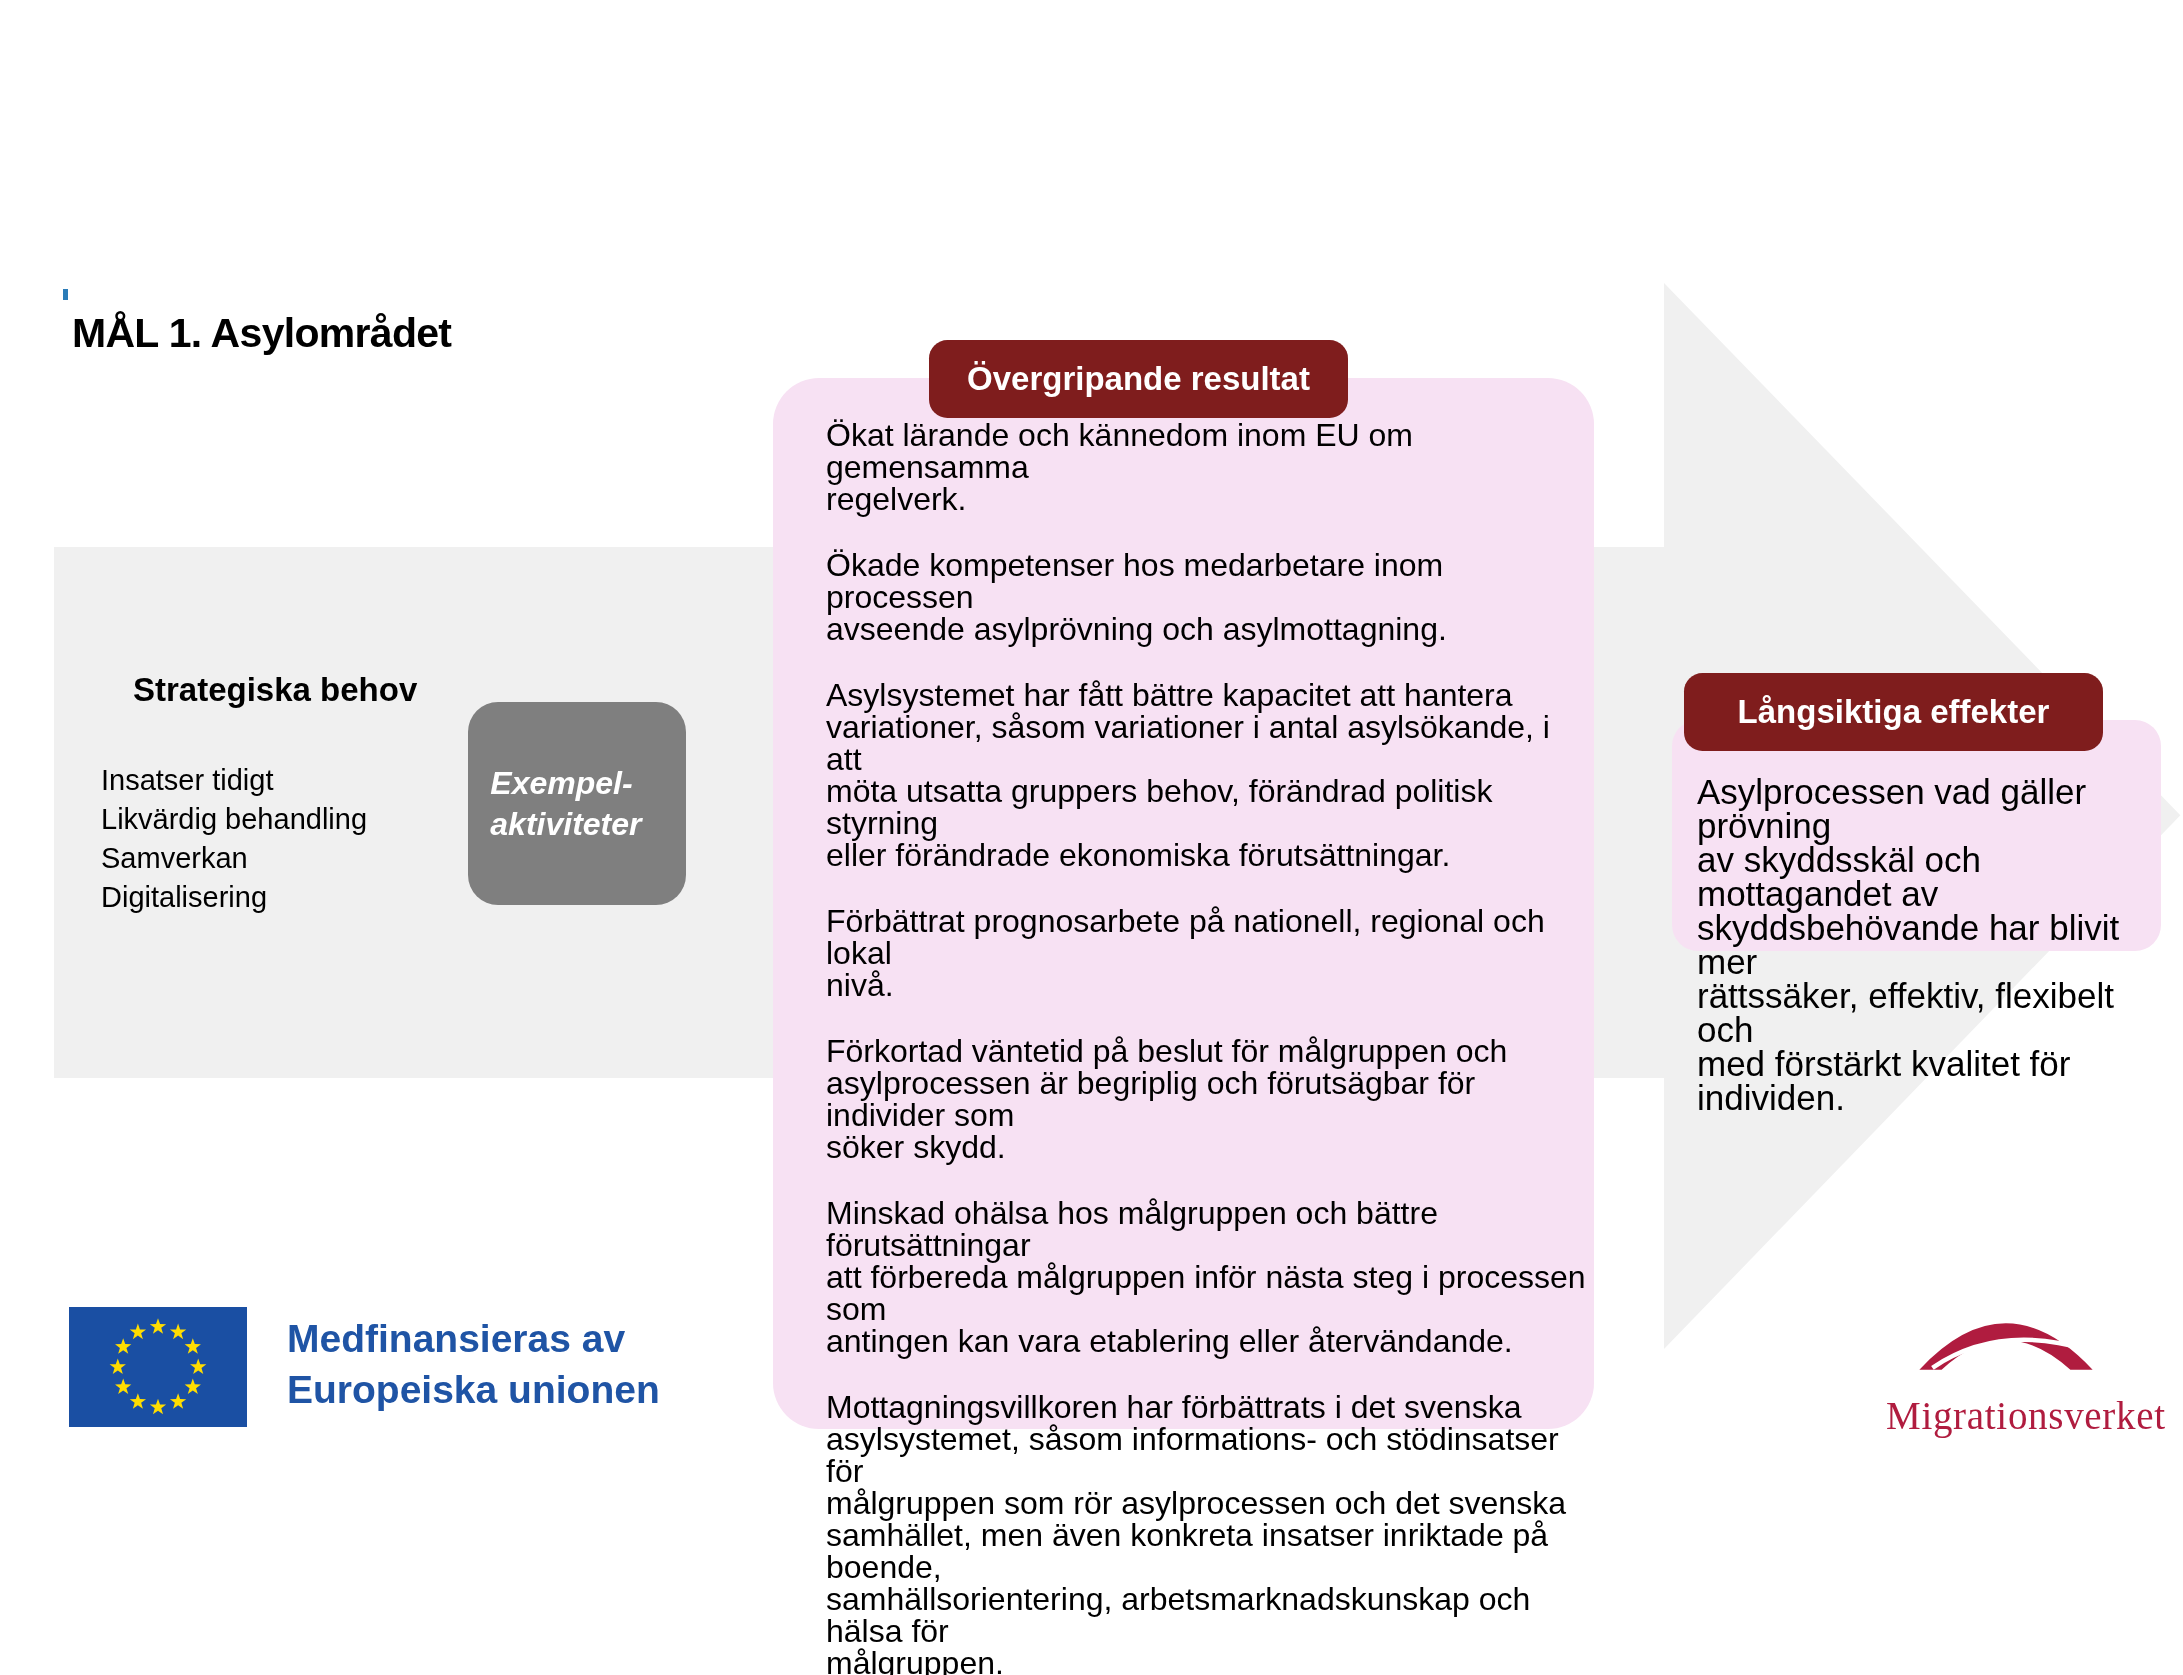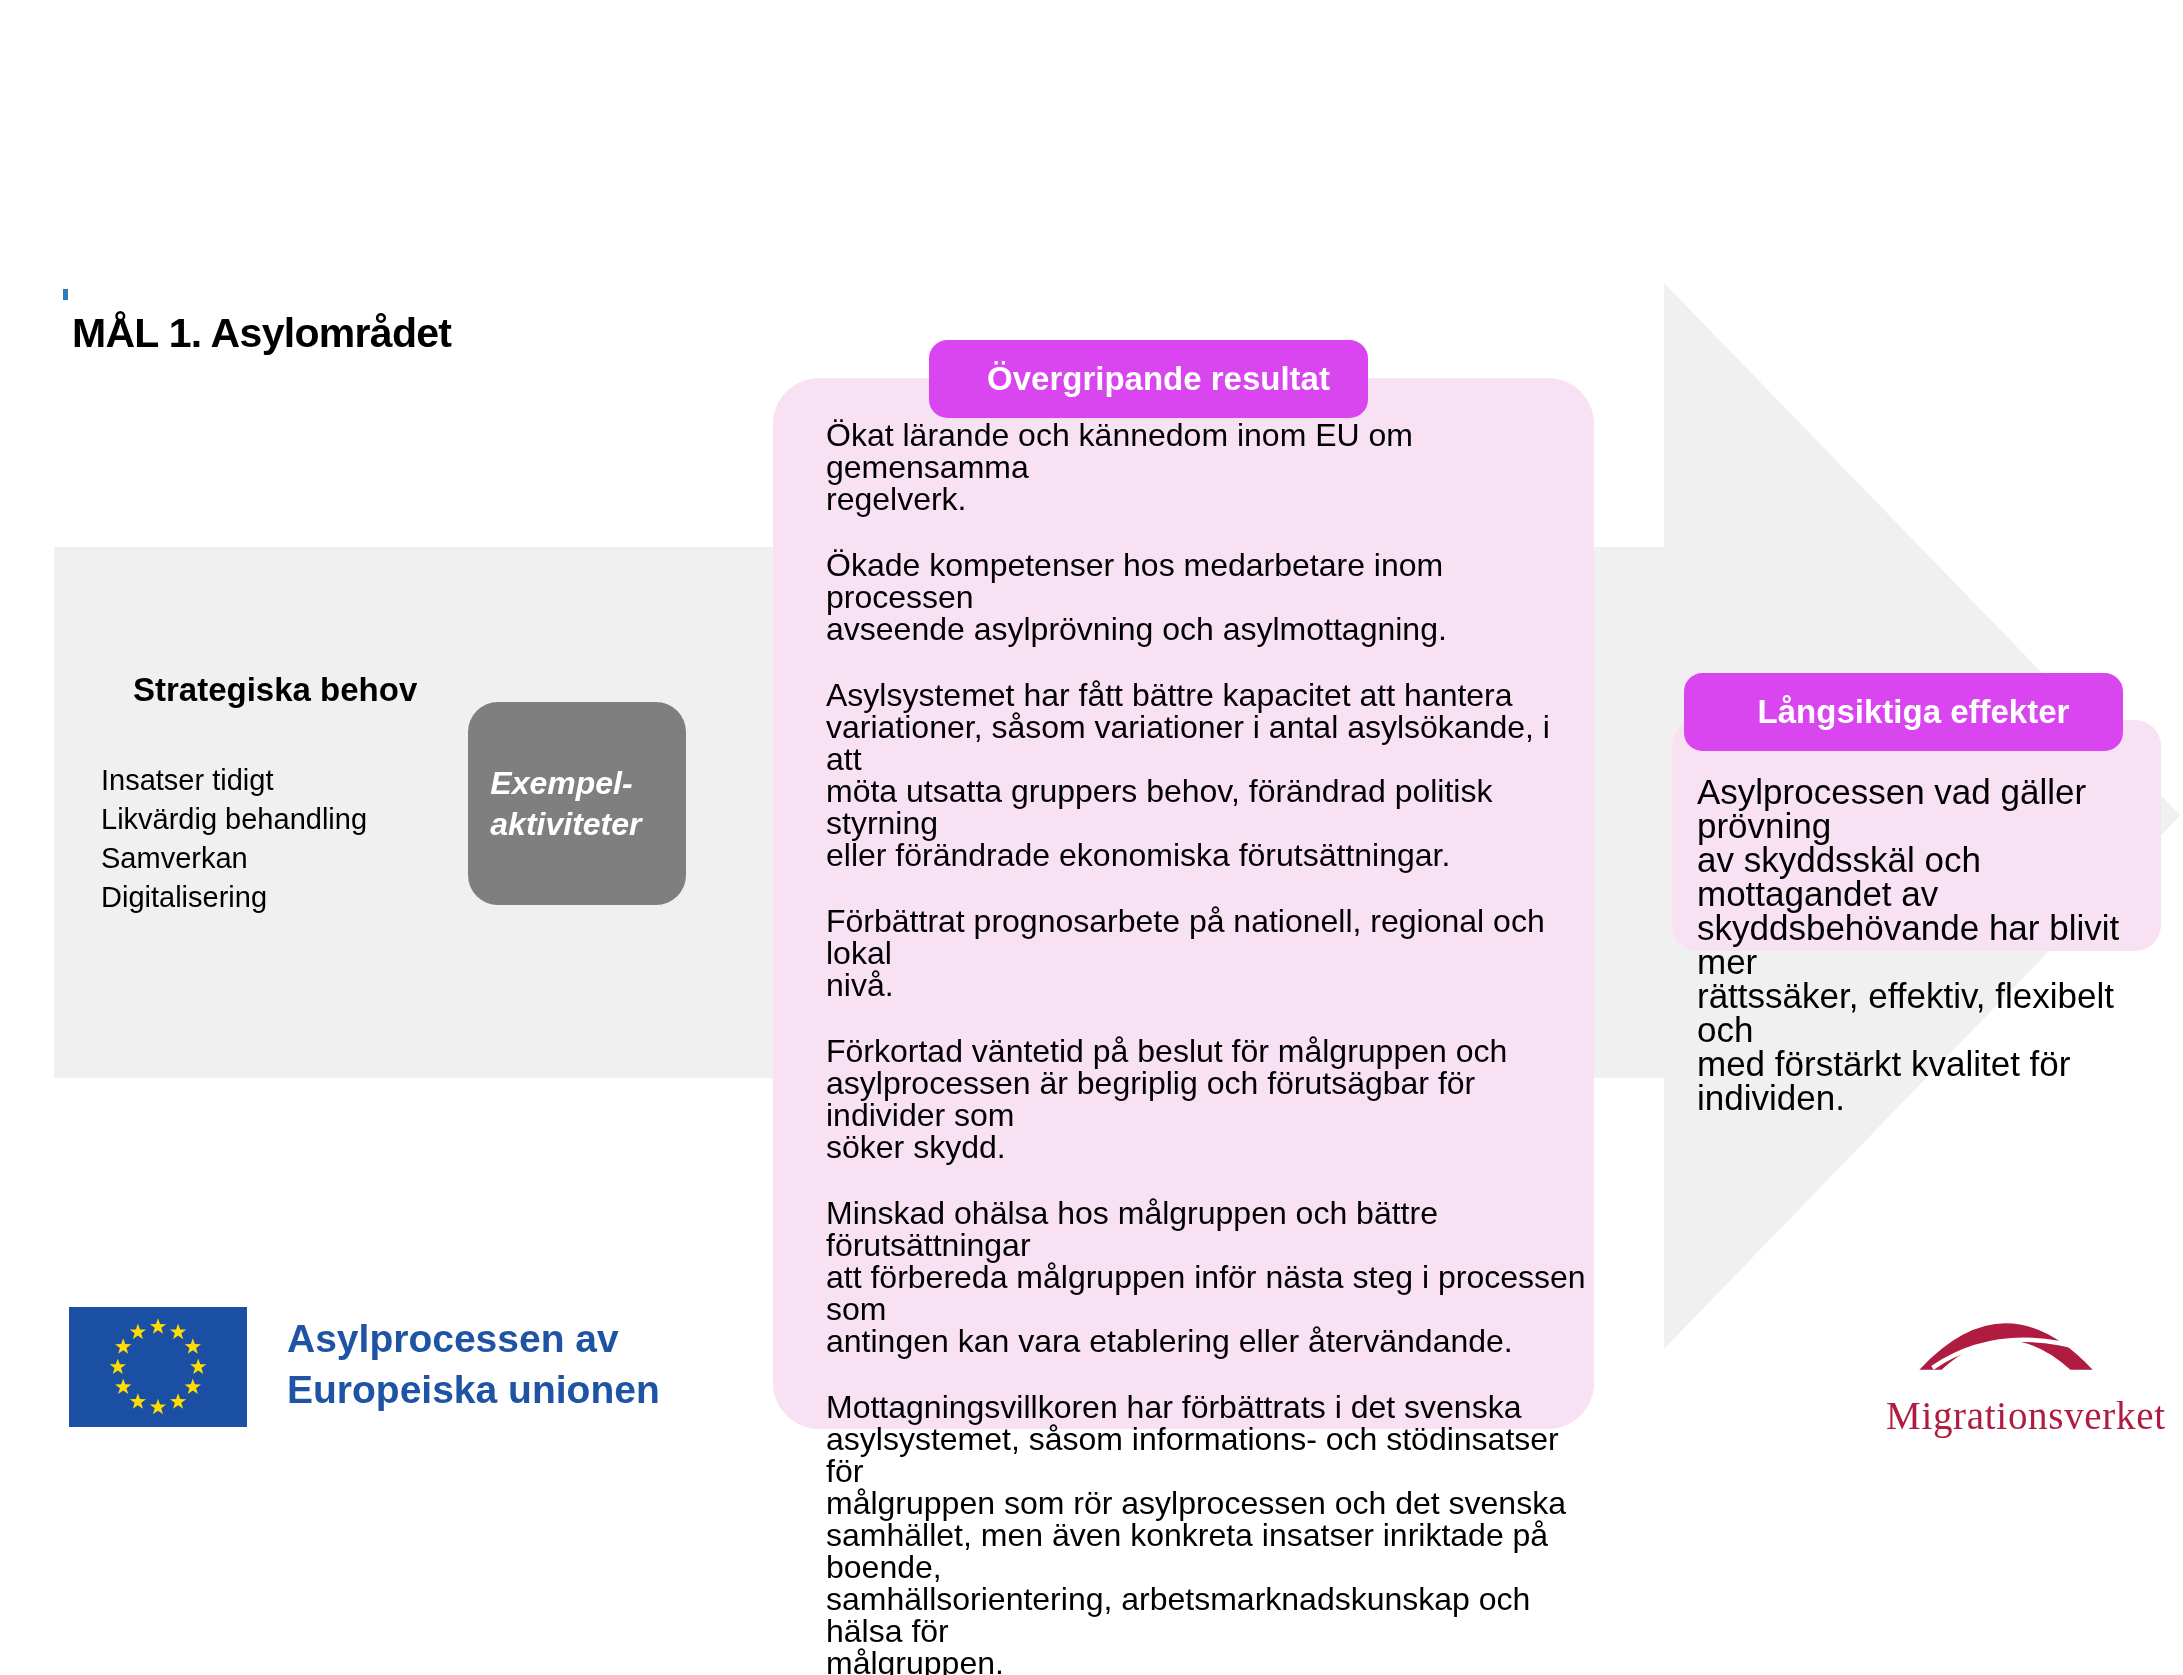--- a/index.html
+++ b/index.html
@@ -70,27 +70,26 @@
     font-style: italic;
   }
 
   .big-pink-box {
     left: 773px; top: 378px;
     width: 821px; height: 1051px;
     background: #F7E1F3;
     border-radius: 46px;
   }
   .badge {
-    background: #d946ef;
+    background: #7f1d1d;
     border-radius: 18.4px;
     display: flex; align-items: center; justify-content: center;
     color: #ffffff;
     font-size: 33px; font-weight: bold;
     white-space: nowrap;
-    padding-left: 20px;
   }
   .badge-results {
     left: 929px; top: 340px;
     width: 419px; height: 78px;
   }
   .results-text {
     left: 803px; top: 419px;
     width: 762px;
     font-size: 32px; line-height: 32px; margin-left: 23px;
   }
@@ -218,21 +217,21 @@
     <use href="#eustar" transform="translate(187.8,121.5)"></use>
     <use href="#eustar" transform="translate(165.5,143.8)"></use>
     <use href="#eustar" transform="translate(135,152)"></use>
     <use href="#eustar" transform="translate(104.5,143.8)"></use>
     <use href="#eustar" transform="translate(82.2,121.5)"></use>
     <use href="#eustar" transform="translate(74,91)"></use>
     <use href="#eustar" transform="translate(82.2,60.5)"></use>
     <use href="#eustar" transform="translate(104.5,38.2)"></use>
   </svg>
   <div class="abs eu-text">
-    <div>Asylprocessen av</div>
+    <div>Medfinansieras av</div>
     <div>Europeiska unionen</div>
   </div>
 
   <div class="abs agency-logo">
     <svg class="agency-arch-svg" viewBox="0 0 265 78">
       <path d="M0,73 Q132,-69 265,73 L231,73 Q132,-17 34,73 Z" fill="#B01C3F"></path>
       <path d="M20,70 Q120,2 255,42" fill="none" stroke="#ffffff" stroke-width="7"></path>
     </svg>
     <div class="agency-name">Migrationsverket</div>
   </div>

